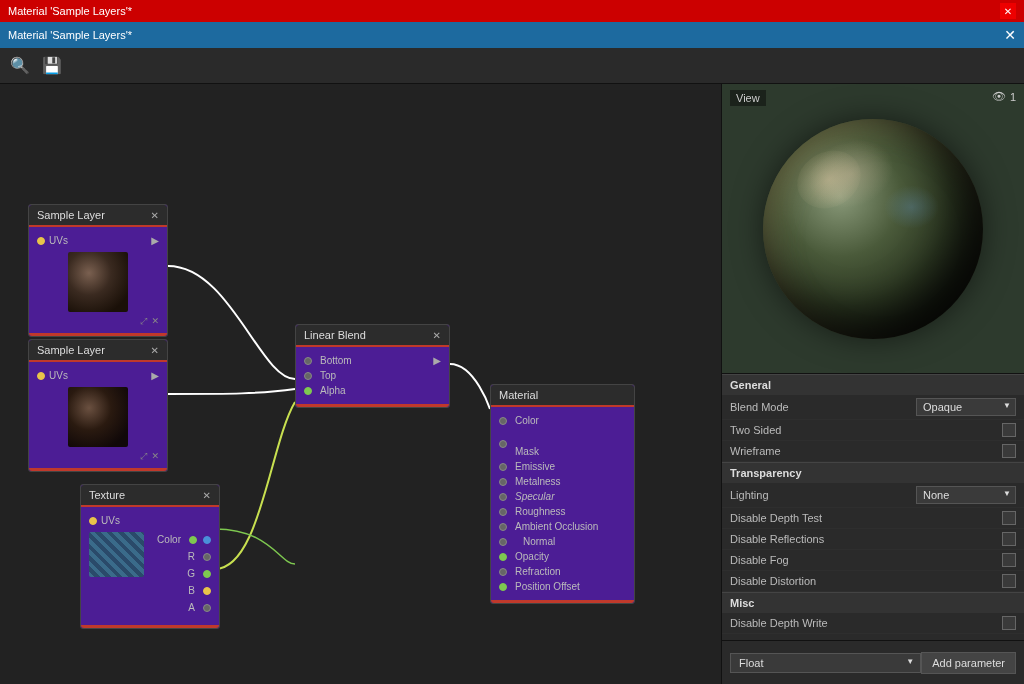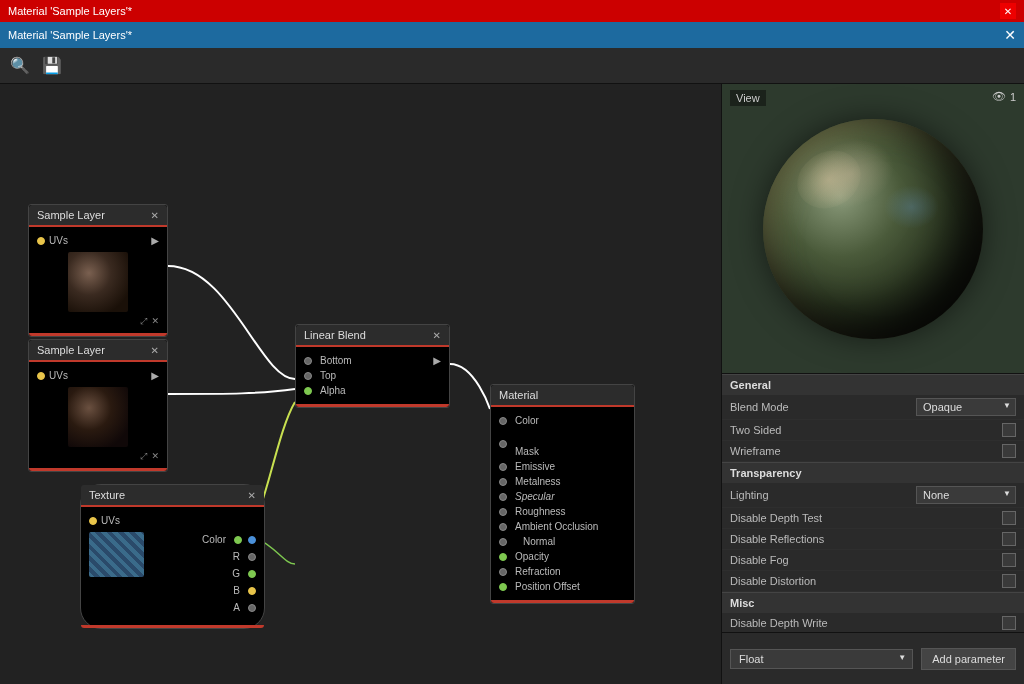--- a/index.html
+++ b/index.html
@@ -29,34 +29,34 @@
     .main { display: flex; height: calc(684px - 84px); }
 
     
     .node-editor {
       flex: 1; background: #222; position: relative; overflow: hidden;
       border-right: 1px solid #111;
     }
 
     
     .node {
-      position: absolute; background: #000000; border: 1px solid #444; border-radius: 3px; min-width: 130px;
+      position: absolute; background: #4c1d95; border: 1px solid #444; border-radius: 3px; min-width: 130px;
     }
     .node-header {
       background: #2c2c2c; padding: 4px 8px; display: flex; align-items: center; justify-content: space-between;
       border-bottom: 2px solid #c0392b; border-radius: 3px 3px 0 0; font-size: 11px; color: #ddd;
     }
     .node-header .close-x { color: #aaa; cursor: pointer; font-size: 10px; }
     .node-body { padding: 6px 8px; }
     .node-footer { height: 3px; background: #c0392b; border-radius: 0 0 3px 3px; }
 
     
     .sample-layer-1 { left: 28px; top: 120px; width: 140px; }
     .sample-layer-2 { left: 28px; top: 255px; width: 140px; }
-    .texture-node { left: 80px; top: 400px; width: 185px; border-radius: 21px; }
+    .texture-node { left: 80px; top: 400px; width: 140px; }
     .linear-blend-node { left: 295px; top: 240px; width: 155px; }
     .material-node { left: 490px; top: 300px; width: 145px; }
 
     
     .port-row { display: flex; align-items: center; gap: 4px; padding: 2px 0; font-size: 10px; color: #bbb; }
     .port { width: 8px; height: 8px; border-radius: 50%; border: 1px solid #888; display: inline-block; }
     .port-yellow { background: #e8c44a; border-color: #e8c44a; }
     .port-green { background: #7ec850; border-color: #7ec850; }
     .port-blue { background: #4a90d9; border-color: #4a90d9; }
     .port-gray { background: #666; border-color: #888; }
@@ -110,21 +110,21 @@
     .prop-value { color: #ddd; font-size: 11px; display: flex; align-items: center; gap: 4px; }
     .dropdown-value {
       background: #3a3a3a; border: 1px solid #555; padding: 2px 20px 2px 6px; font-size: 11px; color: #ddd;
       min-width: 100px; cursor: pointer; position: relative;
     }
     .dropdown-arrow { position: absolute; right: 4px; font-size: 8px; }
     .checkbox { width: 14px; height: 14px; background: #3a3a3a; border: 1px solid #666; cursor: pointer; }
 
     
     .bottom-bar {
-      height: 52px; background: #2a2a2a; border-top: 1px solid #111; display: flex; align-items: center; padding: 0 8px; gap: 8px;
+      height: 44px; background: #2a2a2a; border-top: 1px solid #111; display: flex; align-items: center; padding: 0 8px; 
     }
     .float-dropdown {
       background: #3a3a3a; border: 1px solid #555; padding: 3px 24px 3px 8px; font-size: 11px; color: #ddd;
       flex: 1; cursor: pointer; position: relative;
     }
     .add-param-btn {
       background: #444; border: 1px solid #555; color: #ddd; padding: 4px 10px; font-size: 11px; cursor: pointer;
     }
 
     

